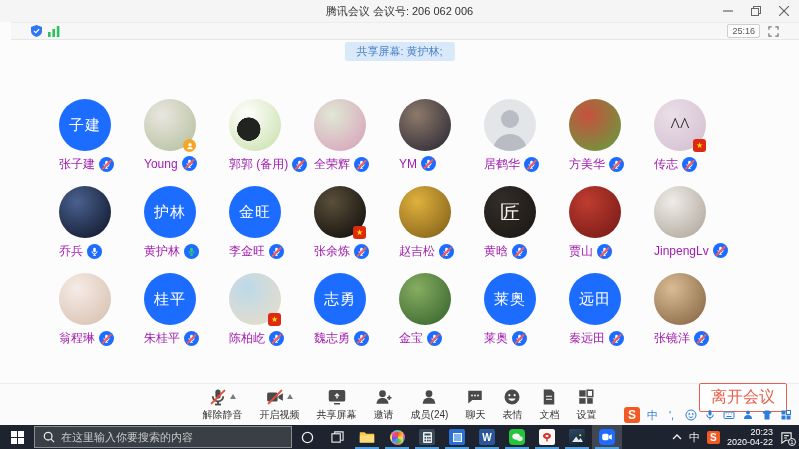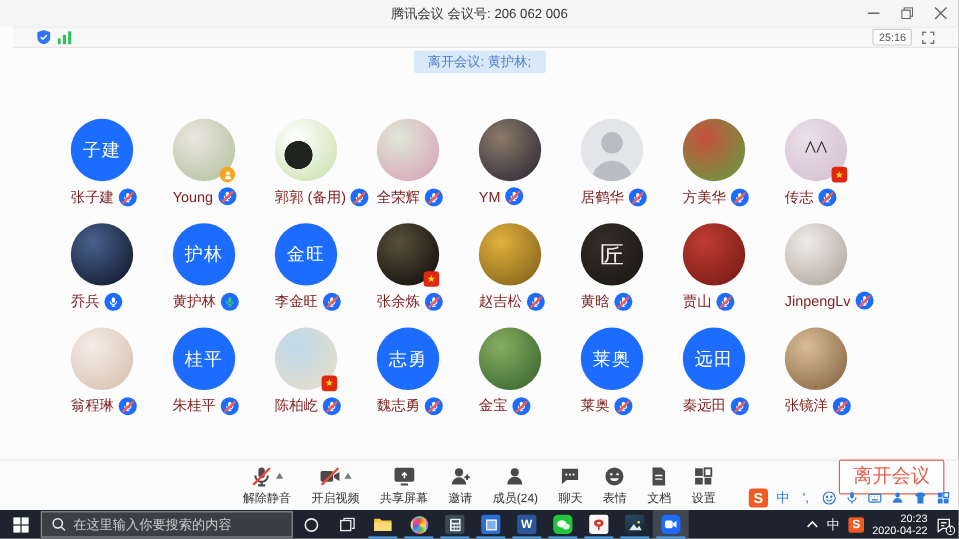--- a/index.html
+++ b/index.html
@@ -37,21 +37,21 @@
   .avatar .disk { position:absolute; inset:0; border-radius:50%; overflow:hidden;
     display:flex; align-items:center; justify-content:center; }
   .avatar .initials { color:#fff; font-size:15px; letter-spacing:1px; }
   .avatar .photo-text { color:#f5f0e8; font-size:20px; font-family:"Liberation Serif","DejaVu Serif",serif; }
   .avatar .silhouette { width:100%; height:100%; }
   .abadge { position:absolute; bottom:-1px; right:0; width:13px; height:13px; border-radius:50%;
     display:flex; align-items:center; justify-content:center; font-size:8px; color:#fff; }
   .abadge.host { background:#f5a623; }
   .abadge.flag { background:#de2910; border-radius:3px; color:#ffde00; }
   .namerow { margin-top:5px; display:flex; align-items:center; gap:4px; max-width:85px; }
-  .pname { font-size:12px; color:#7f1d1d; white-space:nowrap; overflow:hidden; text-overflow:ellipsis; }
+  .pname { font-size:12px; color:#a21caf; white-space:nowrap; overflow:hidden; text-overflow:ellipsis; }
   .micbadge { width:15px; height:15px; border-radius:50%; background:#1b6cff; position:relative; flex:0 0 15px;
     display:flex; align-items:center; justify-content:center; }
   .micbadge svg { width:9px; height:9px; }
   .micbadge.muted::after { content:""; position:absolute; width:13px; height:1.6px; background:#ff5a4f;
     transform:rotate(-45deg); border-radius:1px; }
 
   
   .footer { position:absolute; left:0; right:0; bottom:24px; height:42px; background:#fbfbfb;
     border-top:1px solid #ececec; display:flex; align-items:center; justify-content:center; gap:17px; }
   .tb-item { display:flex; flex-direction:column; align-items:center; gap:2px; cursor:default; position:relative; }
@@ -72,21 +72,21 @@
   .ime-logo { width:16px; height:16px; background:#f15a22; border-radius:3px; color:#fff; font-weight:bold;
     font-size:12px; display:flex; align-items:center; justify-content:center; }
   .ime-ic { color:#2f7bd9; font-size:11px; line-height:16px; display:flex; align-items:center; justify-content:center;
     min-width:13px; height:16px; }
   .ime-ic svg { width:12px; height:12px; }
 
   
   .taskbar { position:absolute; left:0; right:0; bottom:0; height:24px; background:#1d2430;
     display:flex; align-items:stretch; }
   .tb-start { width:34px; display:flex; align-items:center; justify-content:center; }
-  .tb-search { width:210px; background:#3a3f46; border:1px solid #8a8f96; margin:1px 0;
+  .tb-search { width:258px; background:#3a3f46; border:1px solid #8a8f96; margin:1px 0;
     display:flex; align-items:center; gap:6px; padding:0 8px; }
   .tb-search .ph { font-size:11px; color:#c9c9c9; white-space:nowrap; }
   .tb-sys { width:30px; display:flex; align-items:center; justify-content:center; }
   .tb-apps { display:flex; }
   .tb-app { width:30px; display:flex; align-items:center; justify-content:center; position:relative; }
   .tb-app.active::after { content:""; position:absolute; left:3px; right:3px; bottom:0; height:2px; background:#4aa3e8; }
   .tb-app.focused { background:rgba(255,255,255,.16); }
   .appic { width:16px; height:16px; border-radius:2px; display:flex; align-items:center; justify-content:center;
     font-size:10px; font-weight:bold; color:#fff; }
   .tray { margin-left:auto; display:flex; align-items:center; gap:7px; padding-right:6px; }
@@ -142,21 +142,21 @@
     <div class="right">
       <span class="duration">25:16</span>
       <span class="fs">
         <svg width="11" height="11" viewBox="0 0 12 12" fill="none" stroke="#777" stroke-width="1.3">
             <path d="M1 4V1h3M8 1h3v3M11 8v3H8M4 11H1V8"></path>
           </svg>
       </span>
     </div>
   </div>
 
-  <div class="banner">离开会议: 黄护林;</div>
+  <div class="banner">共享屏幕: 黄护林;</div>
 
   <div class="grid" id="grid">
   <div class="pcell">
     <div class="avatar">
       <div class="disk" style="background: rgb(27, 108, 255);">
             <span class="initials">子建</span>
           </div>
     </div>
     <div class="namerow">
       <span class="pname">张子建</span>

